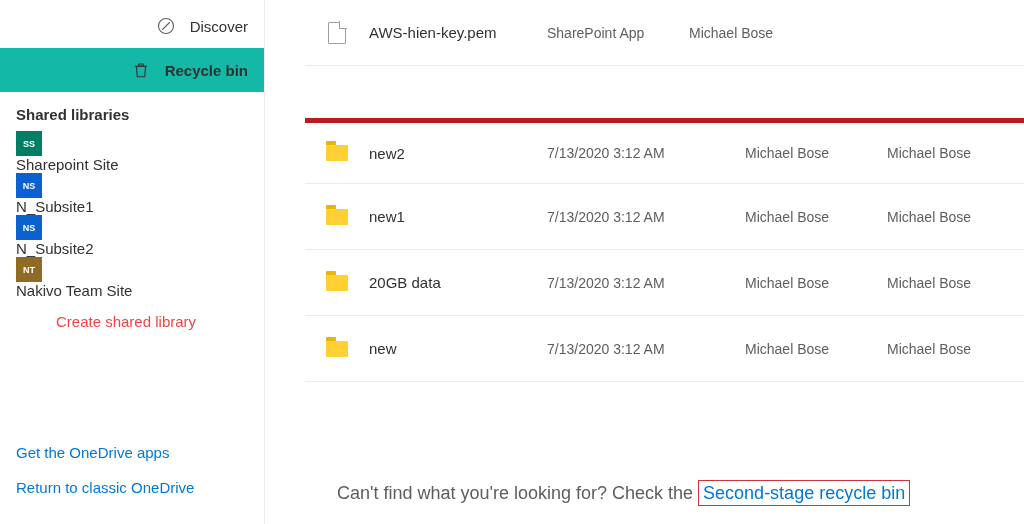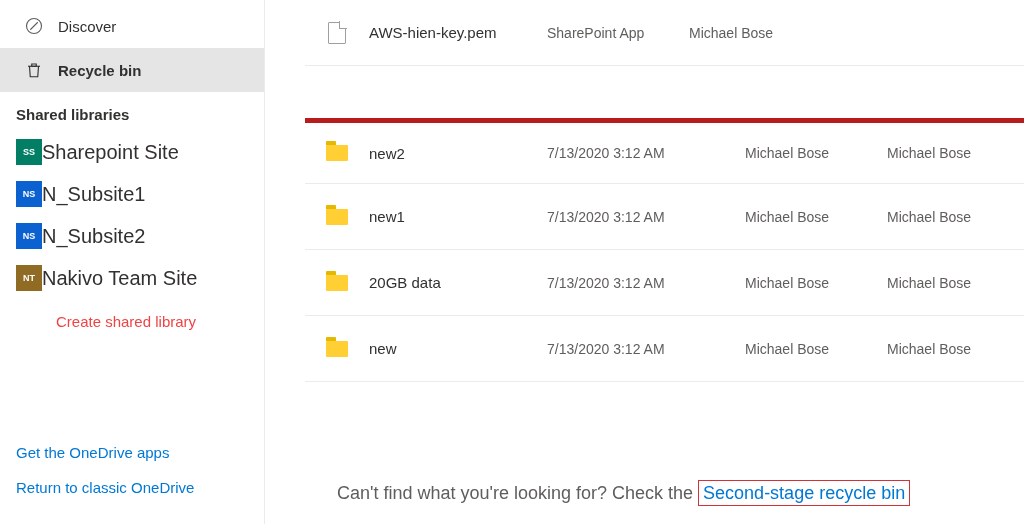--- a/index.html
+++ b/index.html
@@ -21,50 +21,51 @@
     border-right: 1px solid #edebe9;
     display: flex;
     flex-direction: column;
     padding-top: 4px;
   }
   .nav-item {
     display: flex;
     align-items: center;
     gap: 14px;
     height: 44px;
-    padding: 0 24px;
+    padding: 0 16px;
     cursor: pointer;
+    justify-content: flex-end;
   }
   .nav-item.selected {
-    background: #e5e5e5;
+    background: #14b8a6;
     font-weight: 600;
   }
   .nav-icon {
     width: 20px; height: 20px;
     display: flex; align-items: center; justify-content: center;
     color: #605e5c;
   }
   .nav-label { font-size: 15px; }
 
   .section-header {
     font-size: 15px;
     font-weight: 700;
     padding: 14px 16px 8px;
   }
 
   .lib-item {
-    display: flex; align-items: center; 
-    height: 42px; padding: 0 16px; cursor: pointer;
+    display: flex; 
+    height: 42px; padding: 0 16px; cursor: pointer; flex-direction: column;
   }
   .lib-badge {
     width: 26px; height: 26px;
     display: flex; align-items: center; justify-content: center;
     font-size: 9px; color: #fff; font-weight: 600;
   }
-  .lib-label { font-size: 20px; }
+  .lib-label { font-size: 15px; }
 
   .create-lib {
     padding: 14px 16px 0 56px;
     color: #ef4444; font-size: 15px; cursor: pointer;
   }
 
   .sidebar-footer {
     margin-top: auto;
     padding: 10px 16px 20px;
   }

